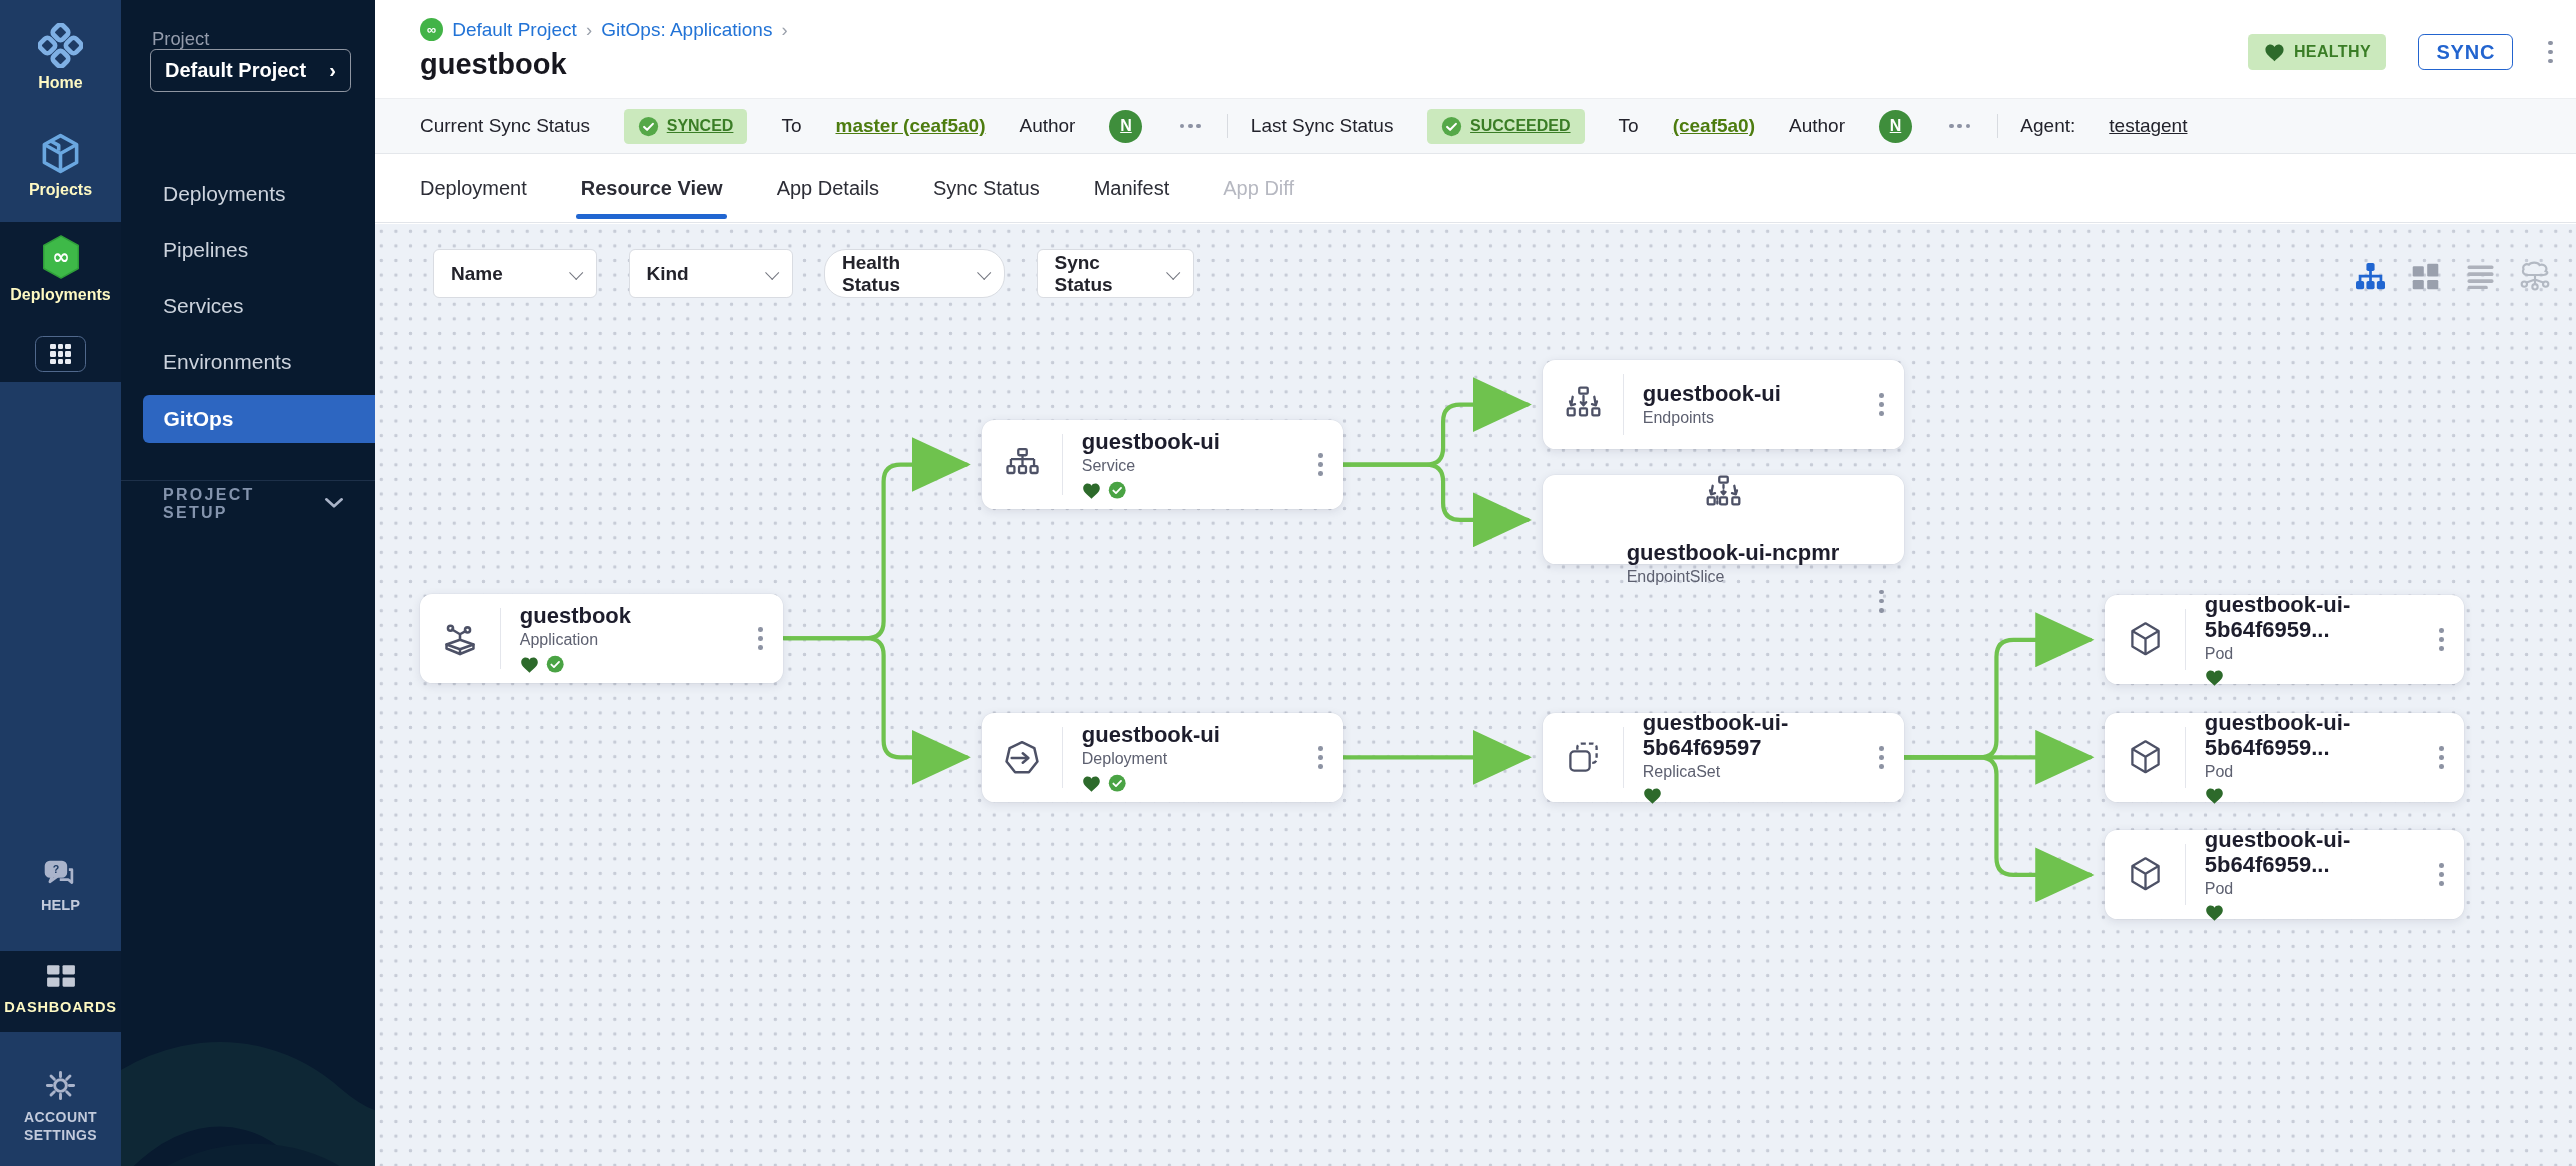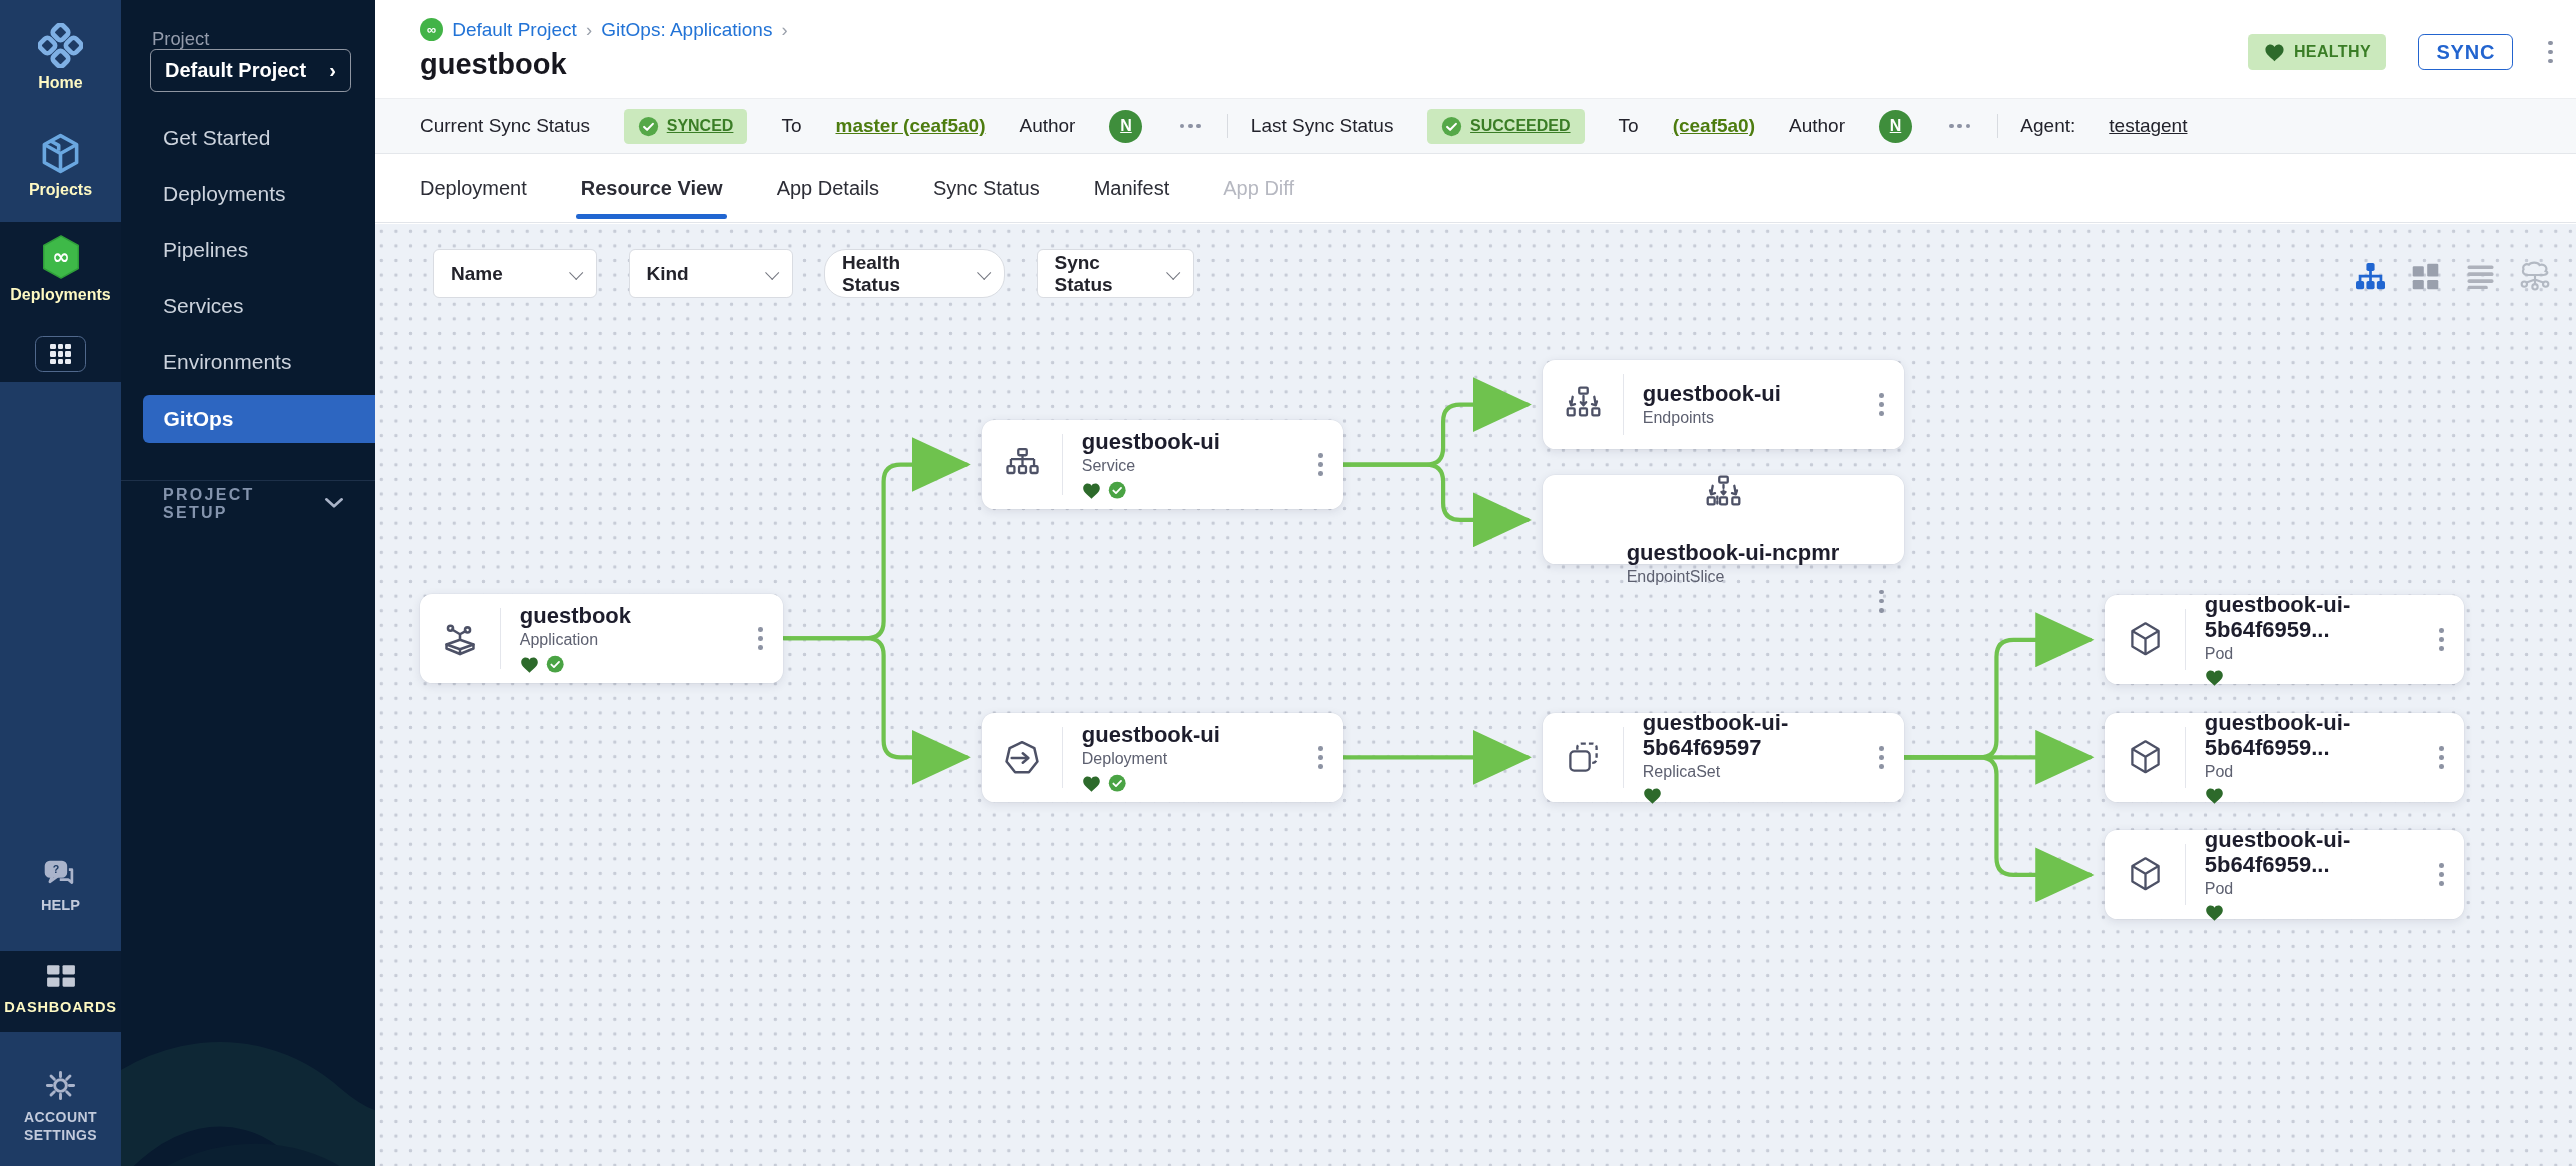--- a/index.html
+++ b/index.html
@@ -242,23 +242,20 @@
 </nav>
 
 <nav class="sidenav">
   <div class="sidenav-project-label">Project</div>
 
   <div class="project-selector">
     <span class="psel-text">Default Project</span>
     <span class="psel-chevron">›</span>
   </div>
 
-  <div class="nav-item" style="top:114px;">
-      <span>Get Started</span>
-    </div>
   <div class="nav-item" style="top:170px;">
       <span>Deployments</span>
     </div>
   <div class="nav-item" style="top:282px;">
       <span>Services</span>
     </div>
   <div class="nav-item" style="top:226px;">
       <span>Pipelines</span>
     </div>
   <div class="nav-item" style="top:338px;">

